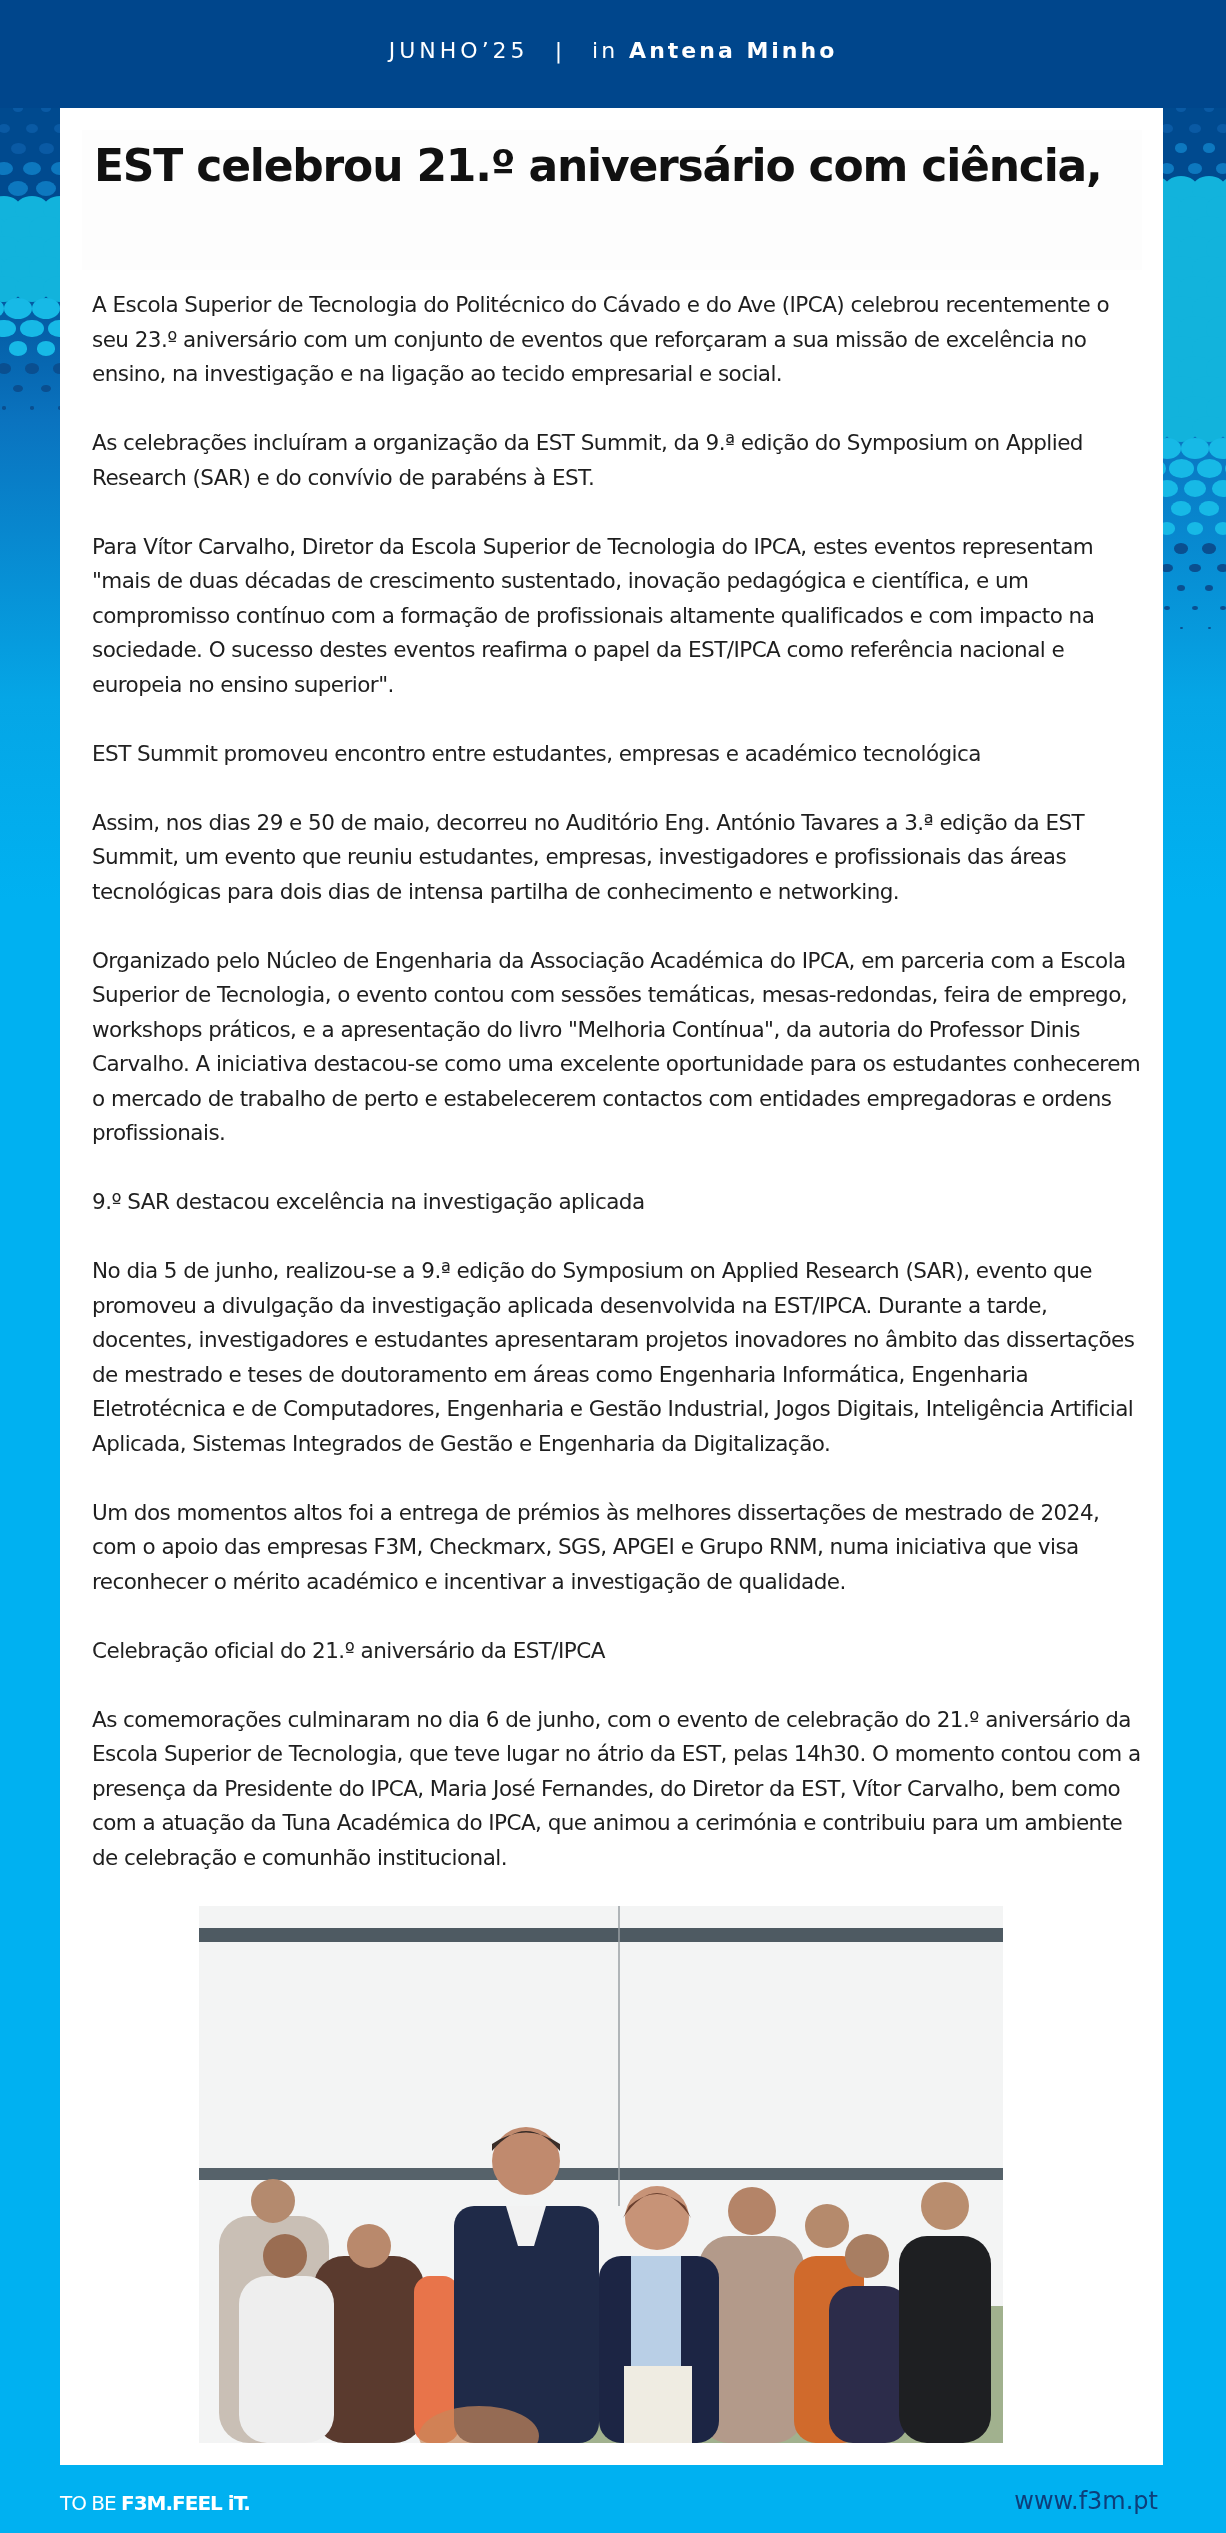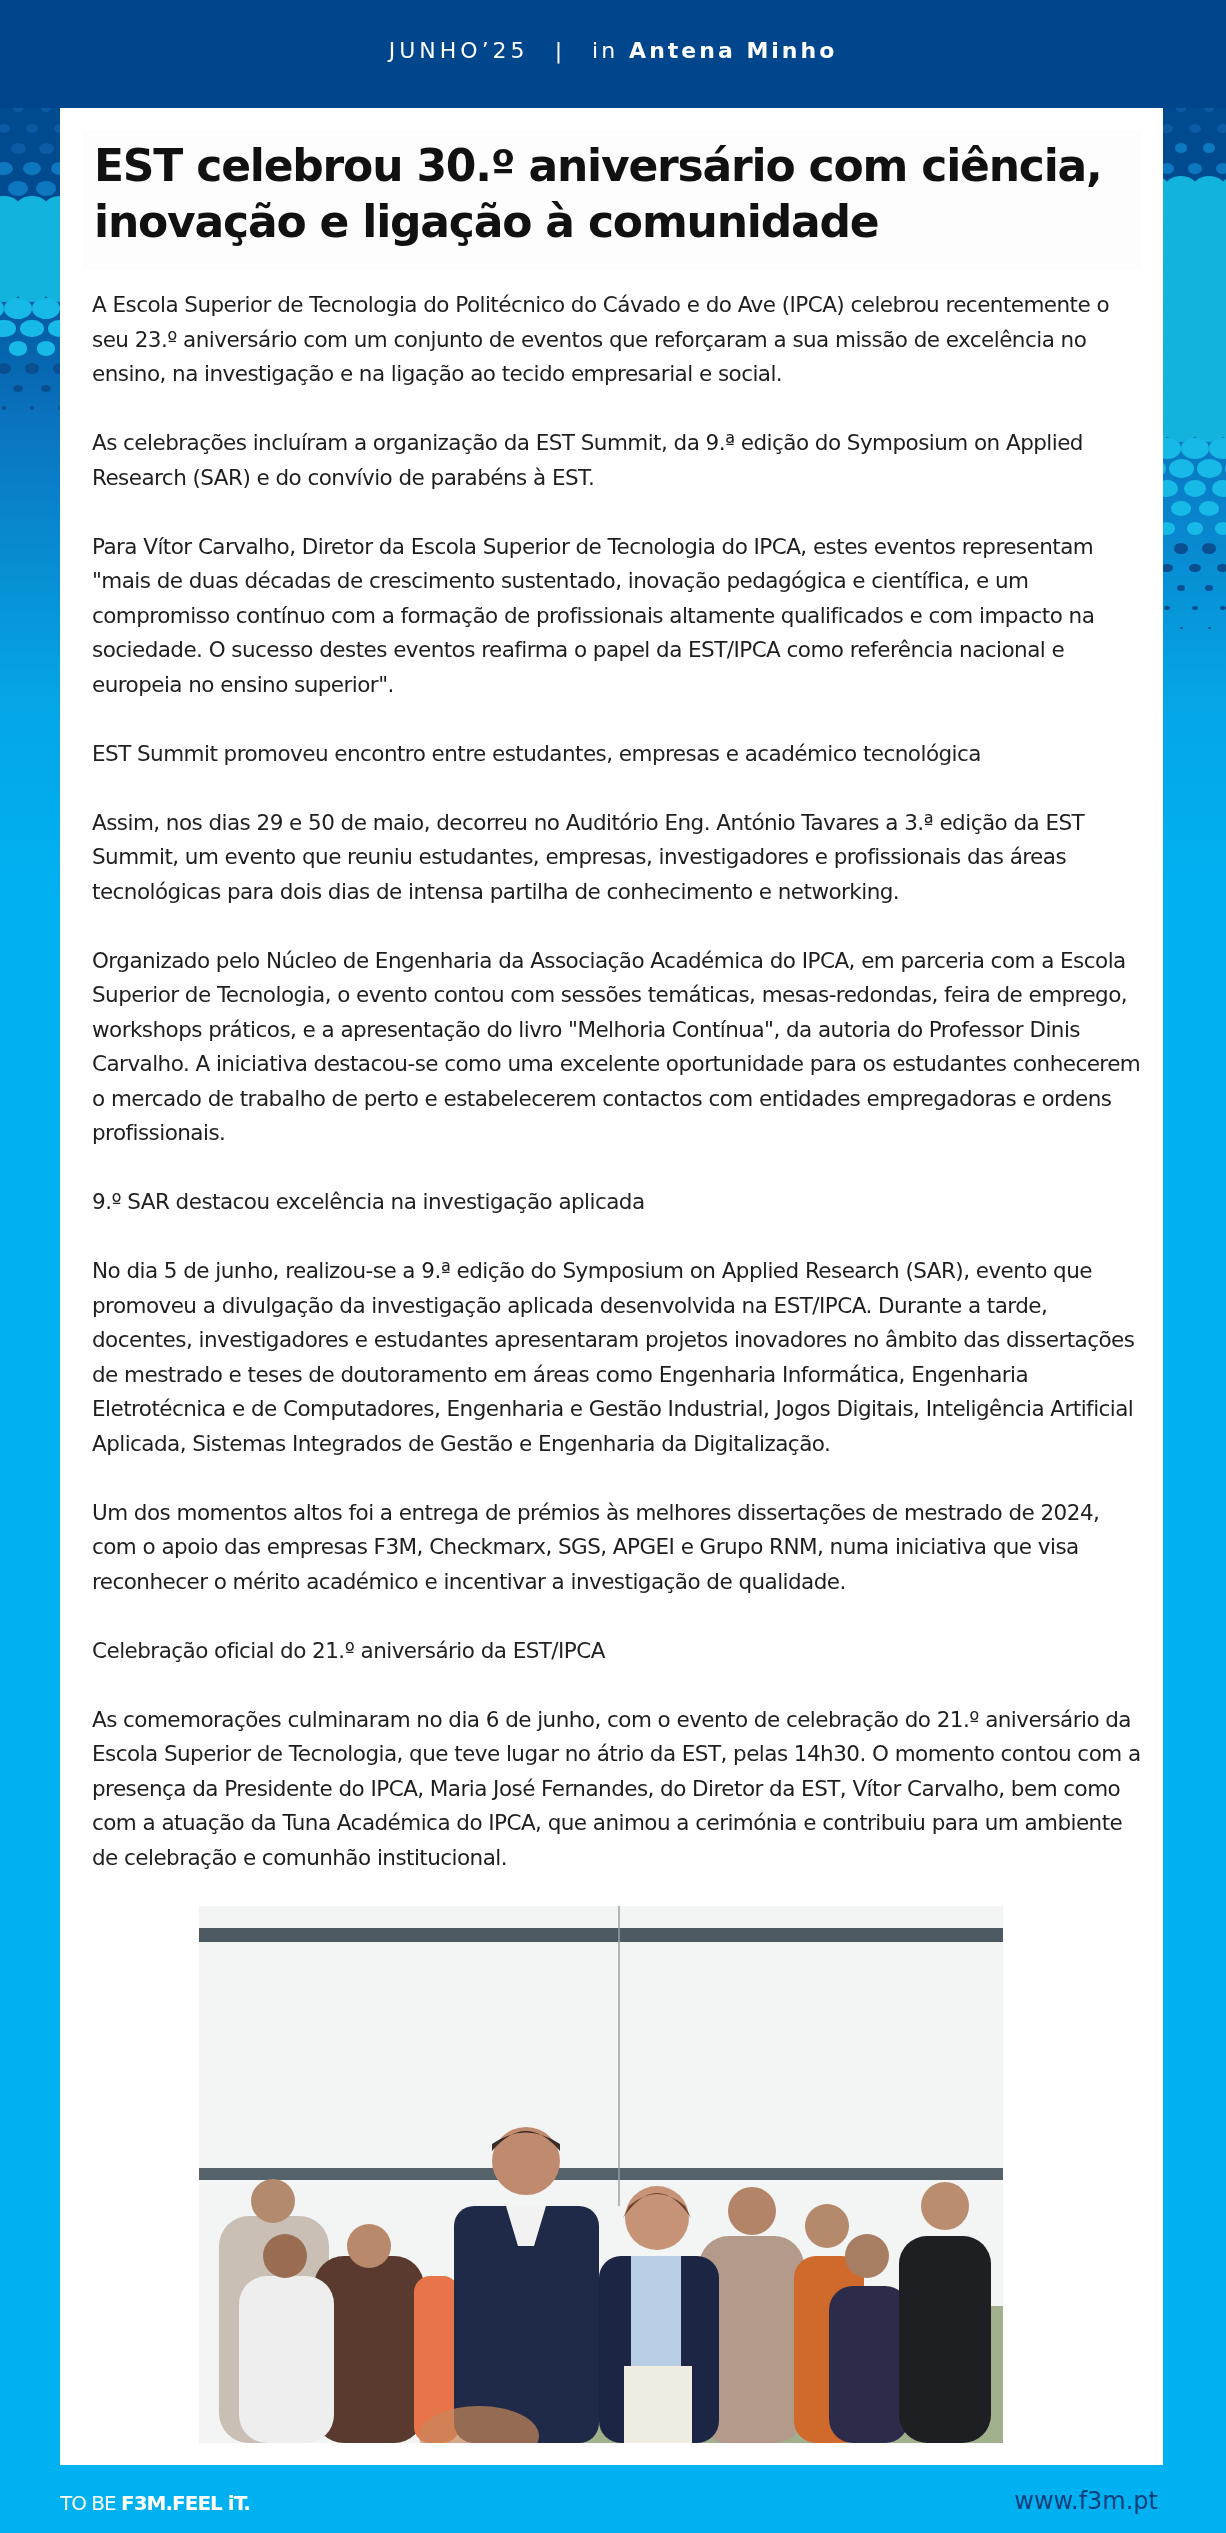--- a/index.html
+++ b/index.html
@@ -208,22 +208,21 @@
     <div class="dot" style="left: 1.22222px; top: 498.056px; width: 5.55556px; height: 4.16667px; background: rgb(10, 79, 144);"></div>
     <div class="dot" style="left: 29.2222px; top: 498.056px; width: 5.55556px; height: 4.16667px; background: rgb(10, 79, 144);"></div>
     <div class="dot" style="left: 57.2222px; top: 498.056px; width: 5.55556px; height: 4.16667px; background: rgb(10, 79, 144);"></div>
     <div class="dot" style="left: 16.5px; top: 518.95px; width: 3px; height: 2.25px; background: rgb(10, 79, 144);"></div>
     <div class="dot" style="left: 44.5px; top: 518.95px; width: 3px; height: 2.25px; background: rgb(10, 79, 144);"></div>
   </div>
 
 <div class="card">
   <div class="headline-box"></div>
   <h1 class="headline">
-    <span>EST celebrou 30.º aniversário com ciência,</span><br>
-    <span>inovação e ligação à comunidade</span>
+    <span>EST celebrou 21.º aniversário com ciência,</span><br>
   </h1>
   <div class="body">
     <p>A Escola Superior de Tecnologia do Politécnico do Cávado e do Ave (IPCA) celebrou recentemente o seu 23.º aniversário com um conjunto de eventos que reforçaram a sua missão de excelência no ensino, na investigação e na ligação ao tecido empresarial e social.</p>
     <p>As celebrações incluíram a organização da EST Summit, da 9.ª edição do Symposium on Applied Research (SAR) e do convívio de parabéns à EST.</p>
     <p>Para Vítor Carvalho, Diretor da Escola Superior de Tecnologia do IPCA, estes eventos representam "mais de duas décadas de crescimento sustentado, inovação pedagógica e científica, e um compromisso contínuo com a formação de profissionais altamente qualificados e com impacto na sociedade. O sucesso destes eventos reafirma o papel da EST/IPCA como referência nacional e europeia no ensino superior".</p>
     <p class="subhead">EST Summit promoveu encontro entre estudantes, empresas e académico tecnológica</p>
     <p>Assim, nos dias 29 e 50 de maio, decorreu no Auditório Eng. António Tavares a 3.ª edição da EST Summit, um evento que reuniu estudantes, empresas, investigadores e profissionais das áreas tecnológicas para dois dias de intensa partilha de conhecimento e networking.</p>
     <p>Organizado pelo Núcleo de Engenharia da Associação Académica do IPCA, em parceria com a Escola Superior de Tecnologia, o evento contou com sessões temáticas, mesas-redondas, feira de emprego, workshops práticos, e a apresentação do livro "Melhoria Contínua", da autoria do Professor Dinis Carvalho. A iniciativa destacou-se como uma excelente oportunidade para os estudantes conhecerem o mercado de trabalho de perto e estabelecerem contactos com entidades empregadoras e ordens profissionais.</p>
     <p class="subhead">9.º SAR destacou excelência na investigação aplicada</p>
     <p>No dia 5 de junho, realizou-se a 9.ª edição do Symposium on Applied Research (SAR), evento que promoveu a divulgação da investigação aplicada desenvolvida na EST/IPCA. Durante a tarde, docentes, investigadores e estudantes apresentaram projetos inovadores no âmbito das dissertações de mestrado e teses de doutoramento em áreas como Engenharia Informática, Engenharia Eletrotécnica e de Computadores, Engenharia e Gestão Industrial, Jogos Digitais, Inteligência Artificial Aplicada, Sistemas Integrados de Gestão e Engenharia da Digitalização.</p>

